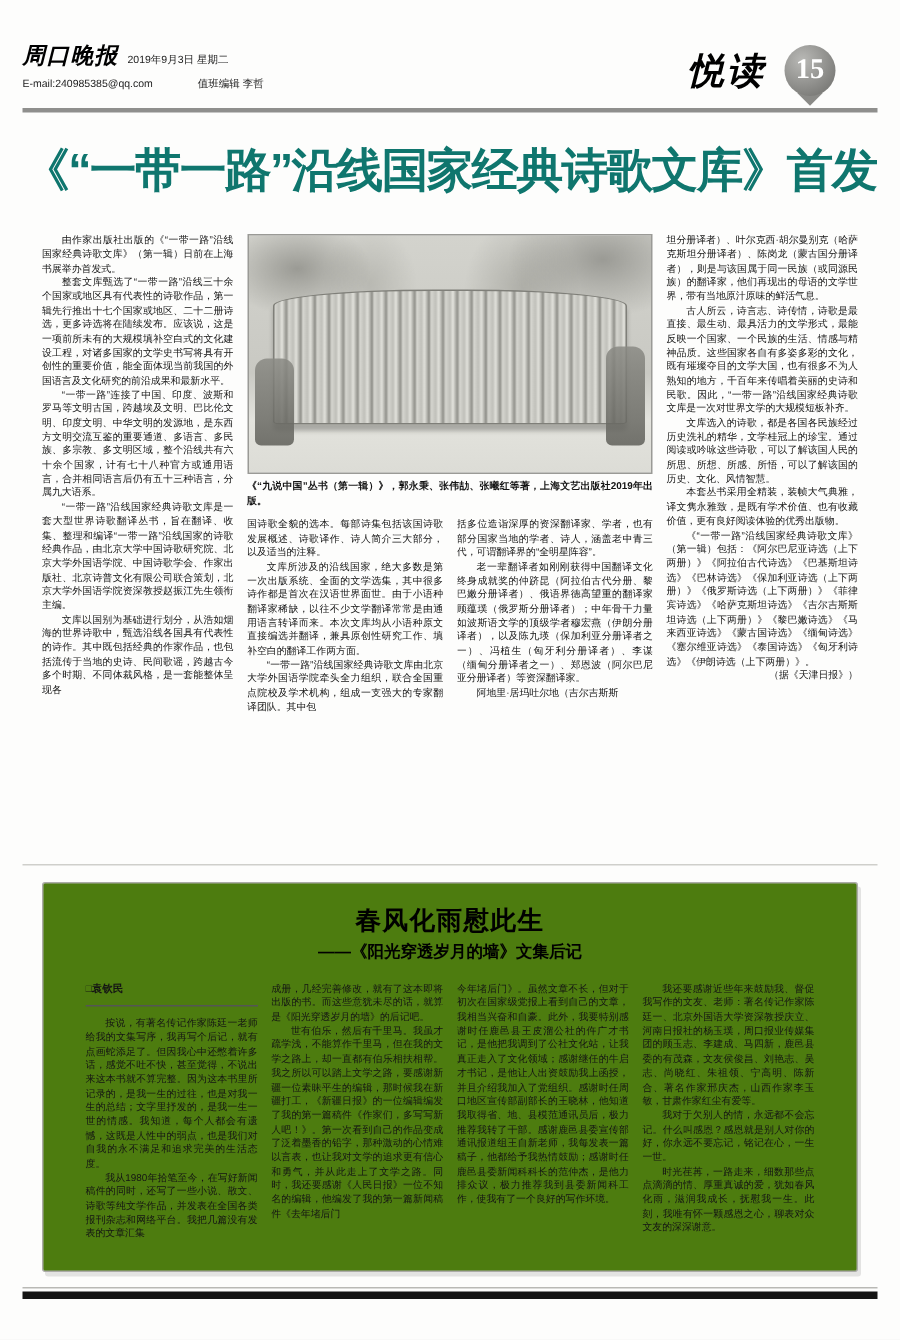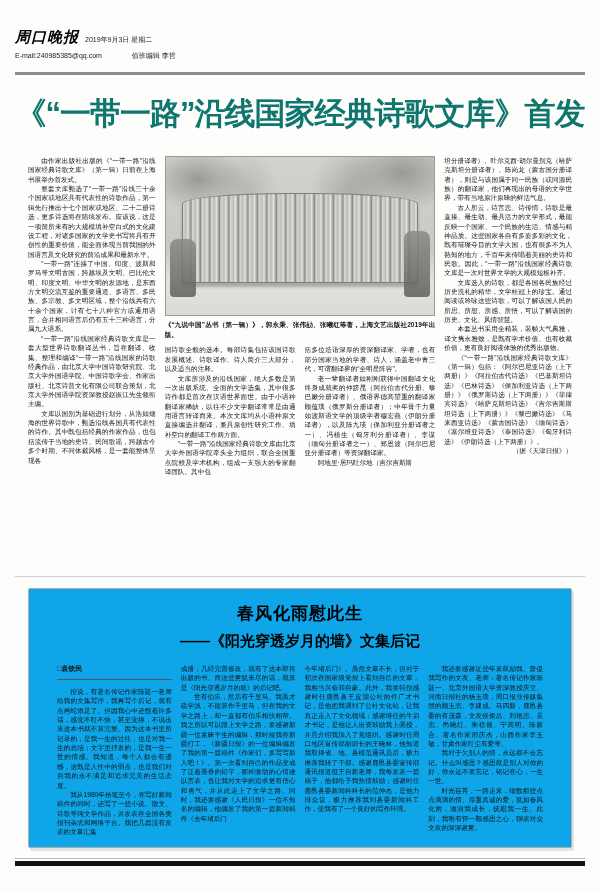--- a/index.html
+++ b/index.html
@@ -47,44 +47,51 @@
     border:1px solid #7f7f79; border-radius:45% 45% 4px 4px / 12% 12% 2px 2px;
     box-shadow:0 4px 3px rgba(40,40,36,.3); }
   .vase { position:absolute; bottom:18px; width:26px; height:58px; background:linear-gradient(#8a8a84, #5f5f59); border-radius:8px 8px 4px 4px; opacity:.85; }
   .vase.left { left:4px; } .vase.right { right:4px; height:66px; }
   .caption { font-size:6.6px; font-weight:bold; line-height:1.55; margin:4px 0 5px; text-align:justify; }
 
   
   .article-divider { position:absolute; top:576px; left:15px; right:15px; border-top:1px solid #cfcfcb; }
 
   
-  .article2 { position:absolute; top:588px; left:28px; right:28px; height:260px; background:#0ea5e9;
+  .article2 { position:absolute; top:588px; left:28px; right:28px; height:260px; background:#4d7c0f;
     border:1px solid #ababa7; border-radius:2px; box-shadow:2px 3px 0 rgba(0,0,0,.10); padding:13px 28px 10px; }
   .headline2 { text-align:center; font-size:17px; font-weight:900; color:#000; letter-spacing:1px; }
-  .subtitle2 { text-align:center; font-size:15px; font-weight:bold; color:#000; margin-top:7px; }
+  .subtitle2 { text-align:center; font-size:11px; font-weight:bold; color:#000; margin-top:2px; }
   .a2cols { display:flex; gap:9px; margin-top:13px; height:178px; overflow:hidden; font-size:6.6px; line-height:1.42; text-align:justify; color:#141414; }
   .a2col { flex:1 1 0; overflow:hidden; }
   .byline { font-size:7px; font-weight:bold; padding-bottom:5px; margin-bottom:7px; border-bottom:1px solid #555; }
 
   
   .bottom-rule-thin { position:absolute; top:858px; left:15px; right:15px; border-top:1px solid #b9b9b5; }
   .bottom-rule-thick { position:absolute; top:861px; left:15px; right:15px; height:5px; background:#141414; }
 </style>
 </head>
 <body>
 
 <div class="page">
 
   <header class="masthead">
     <div class="mast-left">
       <span class="paper-name">周口晚报</span><span class="paper-date">2019年9月3日 星期二</span>
       <div class="mast-meta">
         <span>E-mail:240985385@qq.com</span>
         <span class="editor">值班编辑 李哲</span>
       </div>
+    </div>
+    <div class="mast-right">
+      <span class="section-name">悦读</span>
+      <span class="page-badge">
+        <span class="badge-tail"></span>
+        <span class="badge-circle">15</span>
+      </span>
     </div>
   </header>
   <div class="mast-rule"></div>
 
   <h1 class="headline1">《“一带一路”沿线国家经典诗歌文库》首发</h1>
 
   <section class="article1">
     <div class="a1col">
       <p class="para">由作家出版社出版的《“一带一路”沿线国家经典诗歌文库》（第一辑）日前在上海书展举办首发式。</p>
       <p class="para">整套文库甄选了“一带一路”沿线三十余个国家或地区具有代表性的诗歌作品，第一辑先行推出十七个国家或地区、二十二册诗选，更多诗选将在陆续发布。应该说，这是一项前所未有的大规模填补空白式的文化建设工程，对诸多国家的文学史书写将具有开创性的重要价值，能全面体现当前我国的外国语言及文化研究的前沿成果和最新水平。</p>

